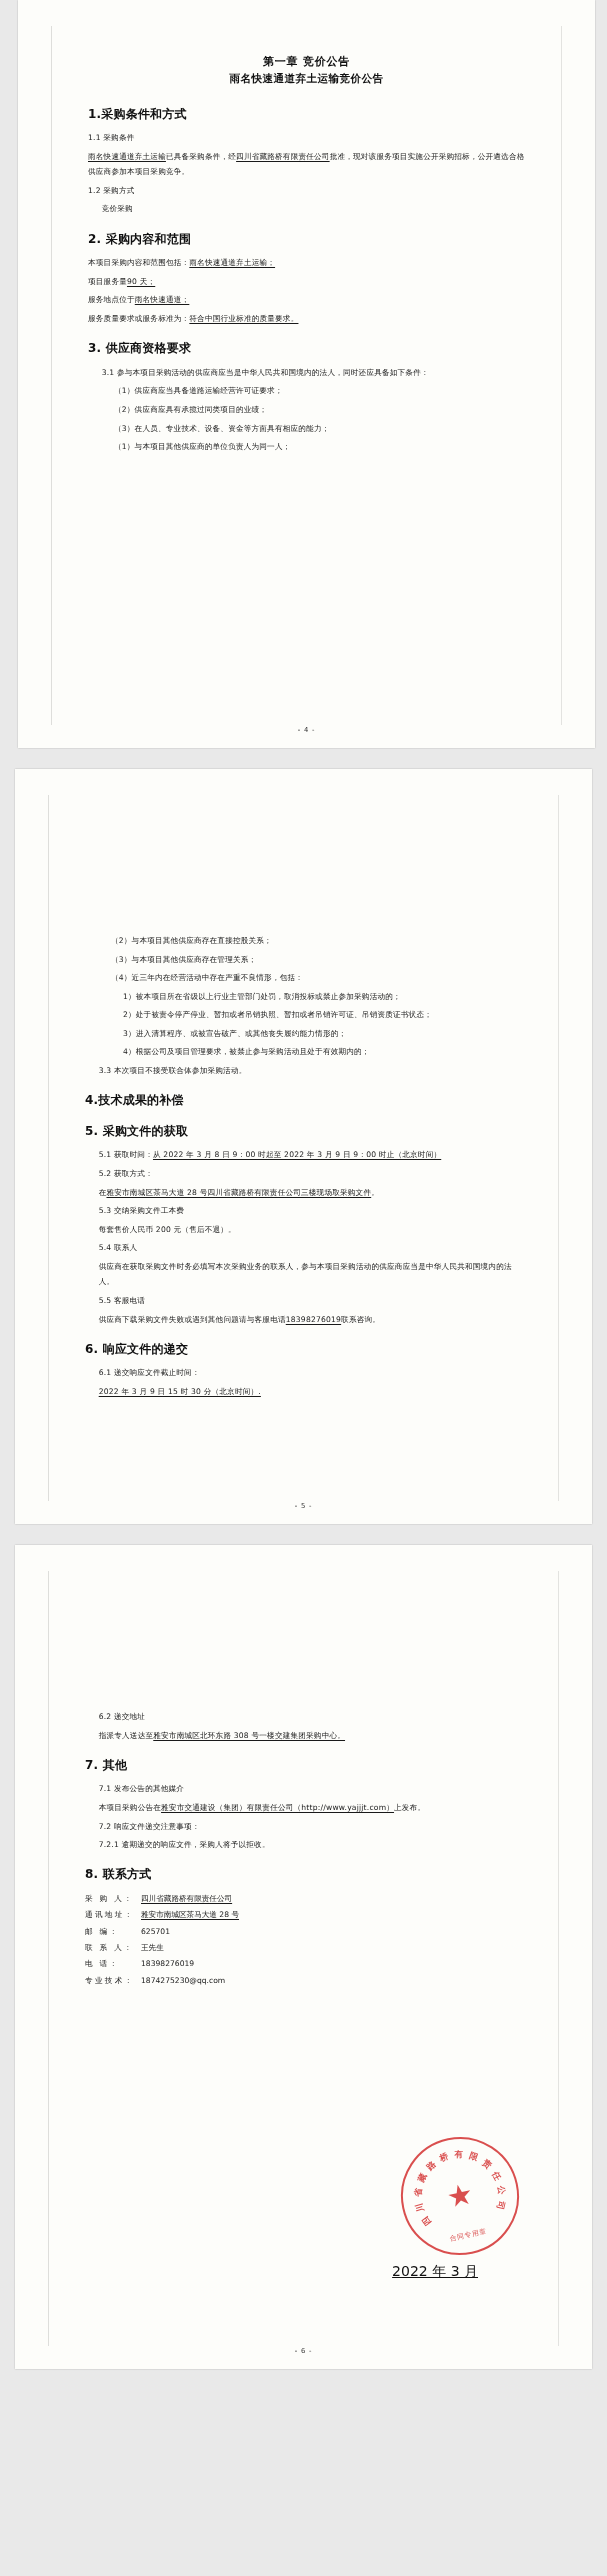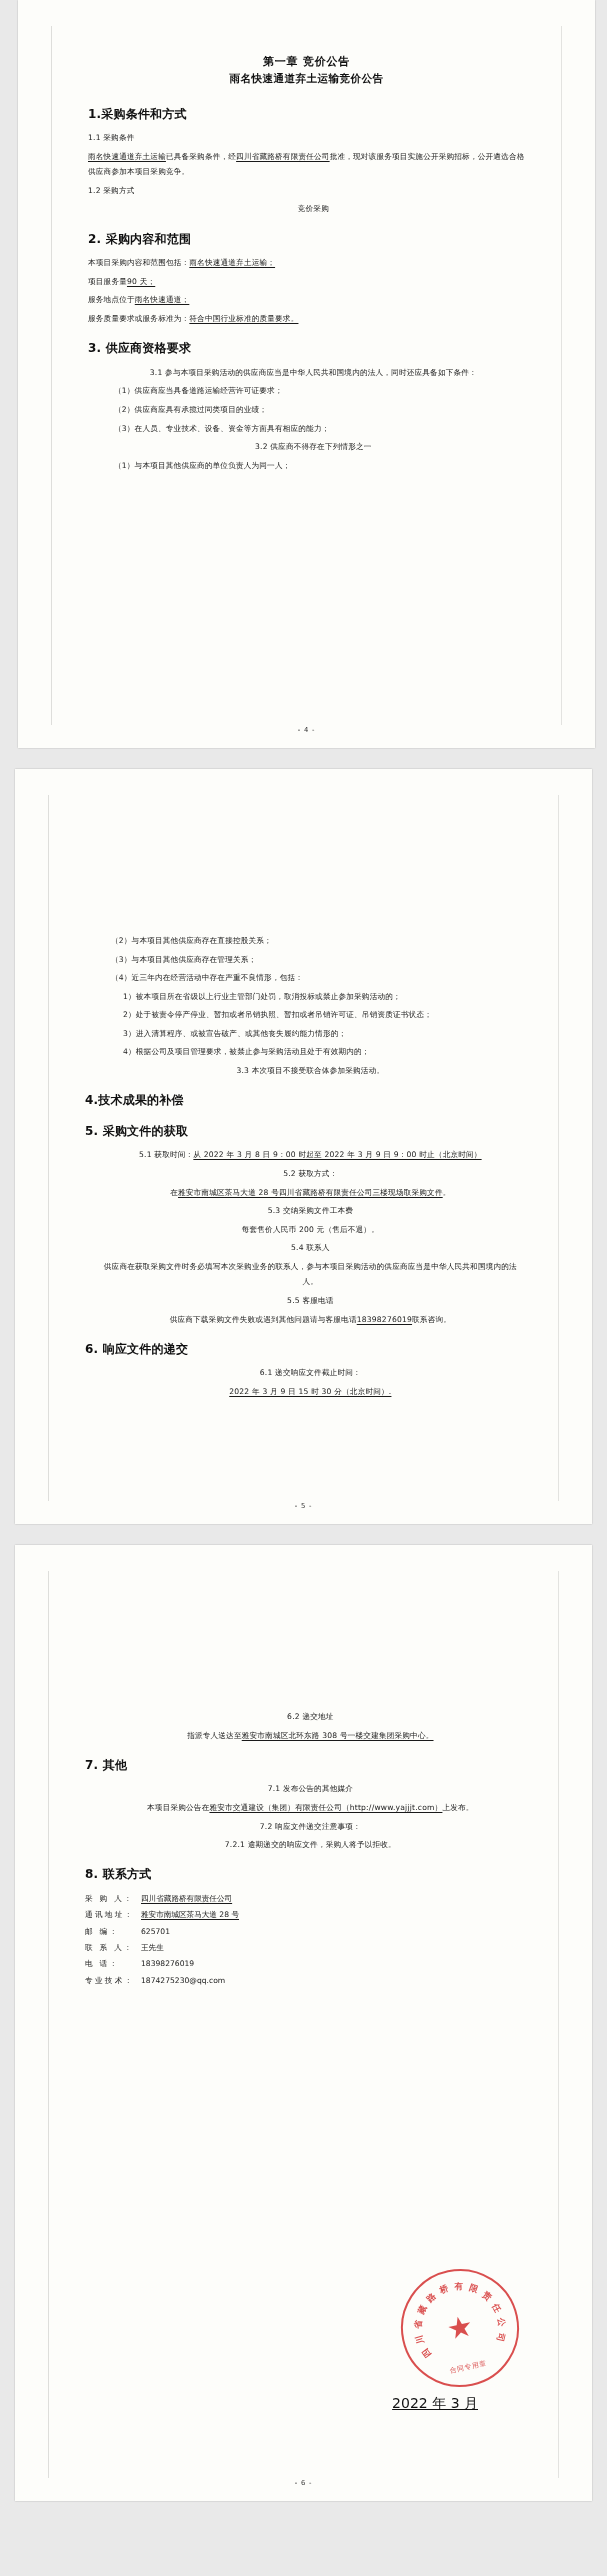--- a/index.html
+++ b/index.html
@@ -6,40 +6,40 @@
   body{font-family:"DejaVu Sans","Liberation Sans",sans-serif;}
   .doc{width:607px;margin:0 auto;position:relative;}
   .page{
     width:577px;margin:0 auto 21px auto;background:#fdfdfa;
     position:relative;box-sizing:border-box;
     padding:43px 70px 30px 70px;
     box-shadow:0 0 1.5px rgba(0,0,0,.25);
   }
   .page.p1{height:748px;margin-left:18px;}
   .page.p2{height:755px;}
-  .page.p3{height:956px;}
+  .page.p3{height:824px;}
   .page::before{
     content:"";position:absolute;left:33px;top:26px;bottom:23px;width:0.8px;
     background:rgba(0,0,0,0.12);
   }
   .page::after{
     content:"";position:absolute;right:33px;top:26px;bottom:23px;width:0.8px;
     background:rgba(0,0,0,0.10);
   }
   .ttl{
     text-align:center;font-weight:bold;font-size:11px;color:#111;
     letter-spacing:0.8px;margin:10.6px 0 3px 0;
   }
   .ttl2{
     text-align:center;font-weight:bold;font-size:10.6px;color:#111;
     letter-spacing:0.4px;margin:1.5px 0 20px 0;
   }
   .h1{font-weight:bold;font-size:12px;color:#111;margin:13.7px 0 7.6px 0;letter-spacing:0.2px;}
   .p{font-size:7.6px;color:#1a1a1a;line-height:2.05;margin:0 0 3px 0;letter-spacing:0.2px;}
-  .ind1{padding-left:13.7px;text-align:center;}
+  .ind1{padding-left:13.7px;}
   .ind2{padding-left:26px;}
   .ind3{padding-left:38px;}
   .u{ text-decoration:underline; text-underline-offset:1.5px;}
   .pg{
     position:absolute;left:0;right:0;bottom:13.7px;text-align:center;
     font-size:6.8px;color:#333;letter-spacing:0.8px;
   }
   .sidetext{
     position:absolute;right:-20px;top:241px;font-size:6px;color:#444;
     writing-mode:vertical-rl;letter-spacing:0.8px;opacity:.75;
@@ -106,21 +106,20 @@
     </div>
     <div class="p">
       <span>服务质量要求或服务标准为：</span><span class="u">符合中国行业标准的质量要求。</span>
     </div>
 
     <div class="h1">3. 供应商资格要求</div>
     <div class="p ind1">3.1 参与本项目采购活动的供应商应当是中华人民共和国境内的法人，同时还应具备如下条件：</div>
     <div class="p ind2">（1）供应商应当具备道路运输经营许可证要求；</div>
     <div class="p ind2">（2）供应商应具有承揽过同类项目的业绩；</div>
     <div class="p ind2">（3）在人员、专业技术、设备、资金等方面具有相应的能力；</div>
-    <div class="p ind1">3.2 供应商不得存在下列情形之一</div>
     <div class="p ind2">（1）与本项目其他供应商的单位负责人为同一人；</div>
 
     <div class="pg">- 4 -</div>
   </div>
 
   <div class="page p2">
     <div class="blank"></div>
 
     <div class="p ind2">（2）与本项目其他供应商存在直接控股关系；</div>
     <div class="p ind2">（3）与本项目其他供应商存在管理关系；</div>

